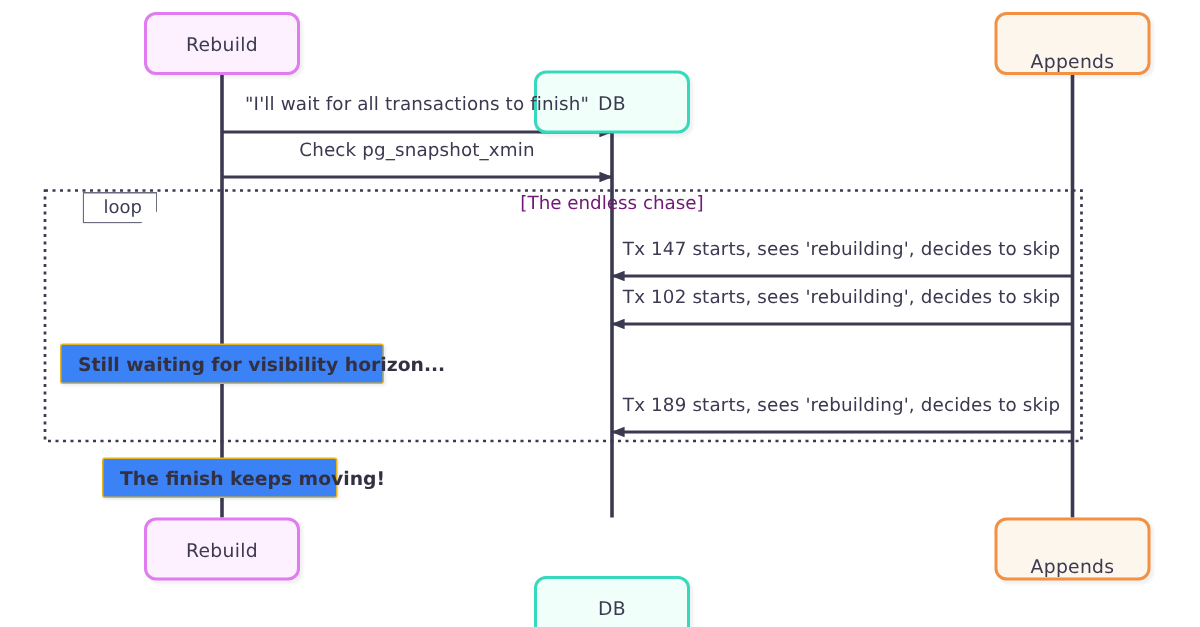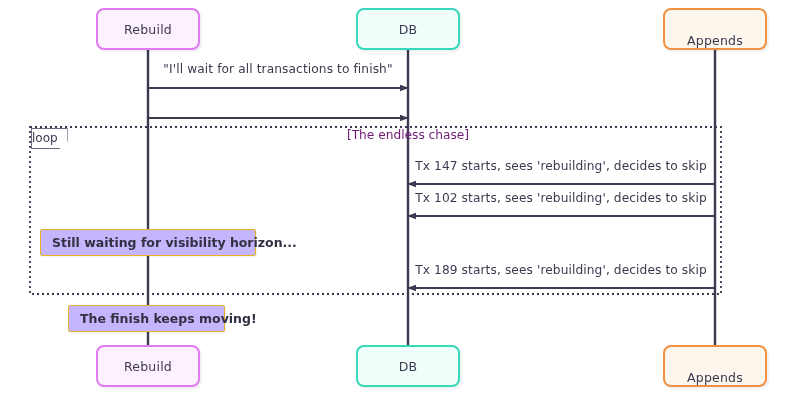--- a/index.html
+++ b/index.html
@@ -49,20 +49,21 @@
     white-space: nowrap;
     letter-spacing: 0.2px;
   }
   .actor-rebuild {
     background: #fdf0ff;
     border-color: #e07bf0;
   }
   .actor-db {
     background: #f0fffa;
     border-color: #37d9bd;
+    margin-top: 39px;
   }
   .actor-appends {
     background: #fdf6ed;
     border-color: #f29043;
     align-items: flex-end;
   }
   
   .msg-label {
     position: absolute;
     font-size: 12.2px;
@@ -71,39 +72,40 @@
     transform: translateX(-50%);
     letter-spacing: 0.1px;
   }
   
   .loop-tag {
     position: absolute;
     box-sizing: border-box;
     background: #ffffff;
     border: 1.6px solid #6b6b80;
     border-bottom-right-radius: 0;
-    padding: 2px 9px 3px 0;
+    padding: 2px 9px 3px 13px;
     font-size: 12px;
     color: #3b3a50;
     line-height: 14px;
     clip-path: polygon(0 0, 100% 0, 100% 62%, 78% 100%, 0 100%);
     box-shadow: 1px 1px 1px rgba(0,0,0,0.07);
+    margin-left: 24px;
   }
   .loop-title {
     position: absolute;
     font-size: 12.2px;
     color: #701a75;
     white-space: nowrap;
     transform: translateX(-50%);
   }
   
   .note {
     position: absolute;
     box-sizing: border-box;
-    background: #c4b5fd;
+    background: #3b82f6;
     border: 1.8px solid #e6b422;
     border-radius: 2px;
     display: flex;
     align-items: center;
     padding: 0 11px;
     font-size: 12.5px;
     font-weight: bold;
     color: #333042;
     white-space: nowrap;
     box-shadow: 1px 1px 2px rgba(0,0,0,0.07);
@@ -155,20 +157,21 @@
     <span class="actor-label">Rebuild</span>
   </div>
   <div class="actor-box actor-db" style="left:356px; top:345px;">
     <span class="actor-label">DB</span>
   </div>
   <div class="actor-box actor-appends" style="left:663px; top:345px;">
     <span class="actor-label">Appends</span>
   </div>
 
   <div class="msg-label" style="left:278px; top:62px;">"I'll wait for all transactions to finish"</div>
+  <div class="msg-label" style="left:278px; top:93px;">Check pg_snapshot_xmin</div>
   <div class="msg-label" style="left:561px; top:159px;">Tx 147 starts, sees 'rebuilding', decides to skip</div>
   <div class="msg-label" style="left:561px; top:191px;">Tx 102 starts, sees 'rebuilding', decides to skip</div>
   <div class="msg-label" style="left:561px; top:263px;">Tx 189 starts, sees 'rebuilding', decides to skip</div>
 
   <div class="loop-tag" style="left:31px; top:128px;">loop</div>
   <div class="loop-title" style="left:408px; top:128px;">[The endless chase]</div>
 
   <div class="note" style="left:40px; top:229px; width:216px; height:27px;">Still waiting for visibility horizon...</div>
   <div class="note" style="left:68px; top:305px; width:157px; height:27px;">The finish keeps moving!</div>
 

